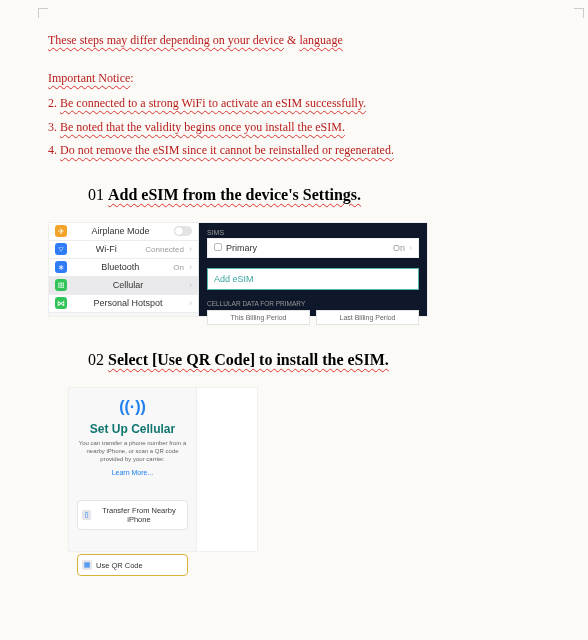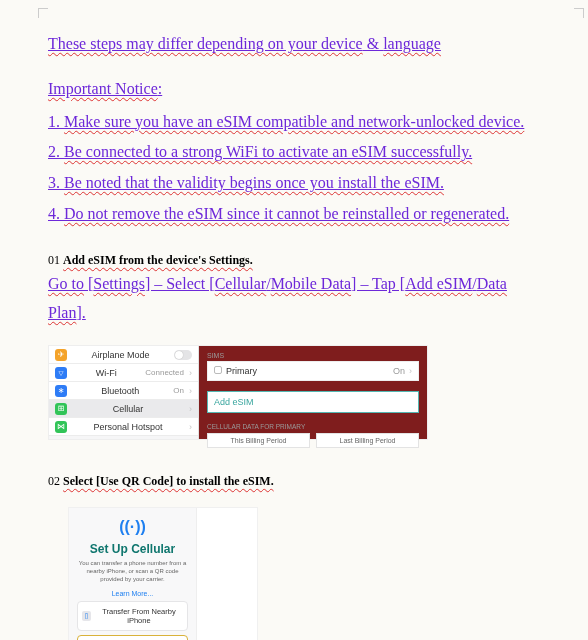--- a/index.html
+++ b/index.html
@@ -28,39 +28,39 @@
     font-weight: bold;
     text-decoration: underline;
     text-decoration-style: wavy;
     text-decoration-color: #d33;
     text-decoration-thickness: 1px;
     text-underline-offset: 4px;
     margin-bottom: 10px;
     font-family: Georgia, serif;
   }
   .intro, .notice, .num-item, .step-intro {
-    font-size: 16px;
+    font-size: 12px;
     line-height: 1.8;
-    color: #6d28d9;
-    text-decoration: underline;
+    color: #b91c1c;
   }
   .wavy {
     text-decoration: underline;
     text-decoration-style: wavy;
     text-decoration-color: #d33;
     text-decoration-thickness: 1px;
     text-underline-offset: 3px;
   }
   .notice { margin-top: 16px; }
   .num-list { margin-top: 4px; }
   .num-item { margin-top: 2px; }
   .step-head {
-    font-size: 12px;
+    font-size: 16px;
     margin-top: 24px;
     font-weight: normal;
+    margin-left: 40px;
   }
   .step-head .sn { font-weight: normal; }
   .step-head .st { font-weight: bold; }
   .step-intro { margin-top: 2px; }
 
   
   .shot1 {
     margin-top: 18px;
     width: 380px;
     height: 95px;
@@ -90,21 +90,21 @@
   .shot1 .row .chev { color: #c5c5c5; }
   .ico { width: 12px; height: 12px; border-radius: 3px; display:flex;align-items:center;justify-content:center;color:#fff;font-size:8px; }
   .ic-air { background:#f4a32a; }
   .ic-wifi{ background:#2e7cf6; }
   .ic-bt  { background:#2e7cf6; }
   .ic-cell{ background:#31c458; }
   .ic-hot { background:#31c458; }
   .toggle { width:18px;height:10px;border-radius:6px;background:#e4e4e6;position:relative; }
   .toggle::after{content:"";position:absolute;left:1px;top:1px;width:8px;height:8px;border-radius:50%;background:#fff;box-shadow:0 0 1px rgba(0,0,0,.3);}
   .shot1 .row.sel { background:#eaeaec; }
-  .shot1 .right { flex:1; background:#7f1d1d; padding: 4px 8px; }
+  .shot1 .right { flex:1; background:#0f172a; padding: 4px 8px; }
   .shot1 .right .hdr { color:#9a9a9a; font-size:7px; text-transform:uppercase; margin-top:2px; }
   .shot1 .right .prim { background:#fff; padding:4px 6px; margin-top:2px; display:flex; border:1px solid #eee; }
   .shot1 .right .prim .p1{flex:1;}
   .shot1 .right .prim .p2{color:#9a9a9a;}
   .shot1 .right .add { margin-top:10px; background:#fff; border:1px solid #54b7b2; color:#3aa69f; padding:5px 6px; }
   .shot1 .right .hdr2 { color:#9a9a9a; font-size:6.5px; margin-top:10px; }
   .shot1 .right .tabs { display:flex; gap:6px; margin-top:3px; }
   .shot1 .right .tab { flex:1; background:#fff; border:1px solid #e3e3e3; text-align:center; font-size:7px; padding:3px 0; color:#666; }
 
   
@@ -122,21 +122,21 @@
     padding: 10px 8px 6px;
     background:#f8f8f9;
     text-align:center;
     border-right:1px solid #eee;
   }
   .shot2 .ant { color:#1e7ff0; font-size:16px; font-weight:bold; }
   .shot2 h3 { font-size:12px; font-weight:600; margin-top:6px; color:#0f766e; }
   .shot2 .desc { font-size:6px; color:#666; line-height:1.3; margin-top:4px; }
   .shot2 .learn { font-size:7px; color:#1e7ff0; margin-top:6px; }
   .shot2 .btn {
-    margin-top:4px;
+    margin-top:24px;
     background:#fff;
     border:1px solid #e5e5e7;
     border-radius:4px;
     font-size:7.5px;
     padding:5px 4px;
     display:flex;
     align-items:center;
     gap:4px;
     color:#333;
   }
@@ -154,31 +154,27 @@
 
   <div class="intro">
     <span class="wavy">These steps may differ depending on your device</span><span> &amp; </span><span class="wavy">language</span>
   </div>
 
   <div class="notice">
     <span class="wavy">Important Notice</span>:
   </div>
 
   <div class="num-list">
-    <div class="num-item"><span>1. </span><span class="wavy">Make sure you have an eSIM compatible and network-unlocked device.</span></div>
     <div class="num-item"><span>2. </span><span class="wavy">Be connected to a strong WiFi to activate an eSIM successfully.</span></div>
     <div class="num-item"><span>3. </span><span class="wavy">Be noted that the validity begins once you install the eSIM.</span></div>
     <div class="num-item"><span>4. </span><span class="wavy">Do not remove the eSIM since it cannot be reinstalled or regenerated.</span></div>
   </div>
 
   <div class="step-head">
     <span class="sn">01 </span><span class="st wavy">Add eSIM from the device's Settings.</span>
-  </div>
-  <div class="step-intro">
-    <span class="wavy">Go to</span><span> [</span><span class="wavy">Settings</span><span>] – Select [</span><span class="wavy">Cellular</span><span>/</span><span class="wavy">Mobile Data</span><span>] – Tap [</span><span class="wavy">Add eSIM</span><span>/</span><span class="wavy">Data Plan</span><span>].</span>
   </div>
 
   <div class="shot1">
     <div class="left">
       <div class="row">
         <span class="ico ic-air">✈</span>
         <span class="lbl">Airplane Mode</span>
         <span class="toggle"></span>
       </div>
       <div class="row">

